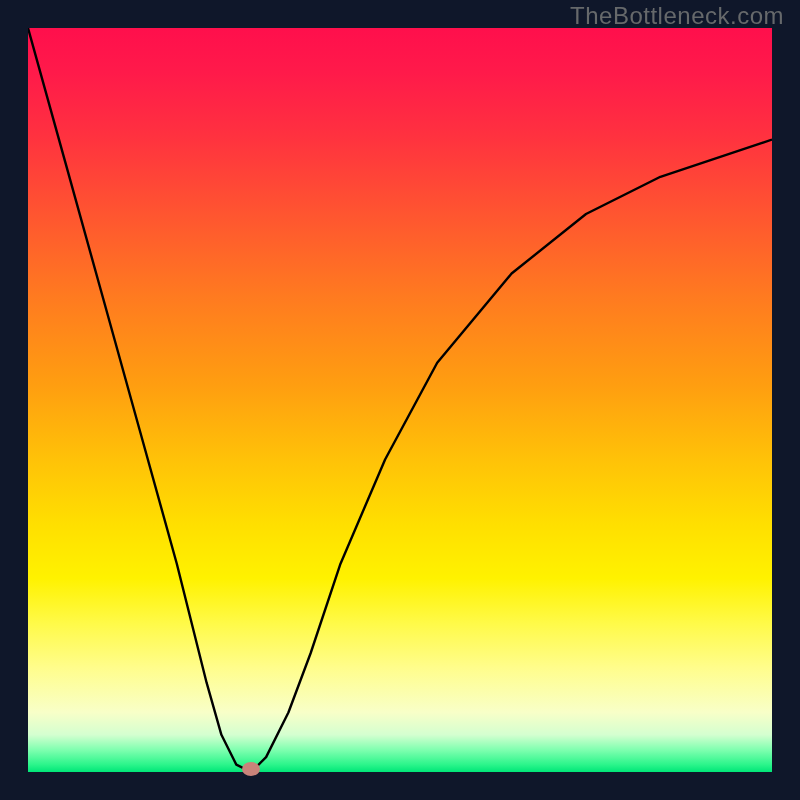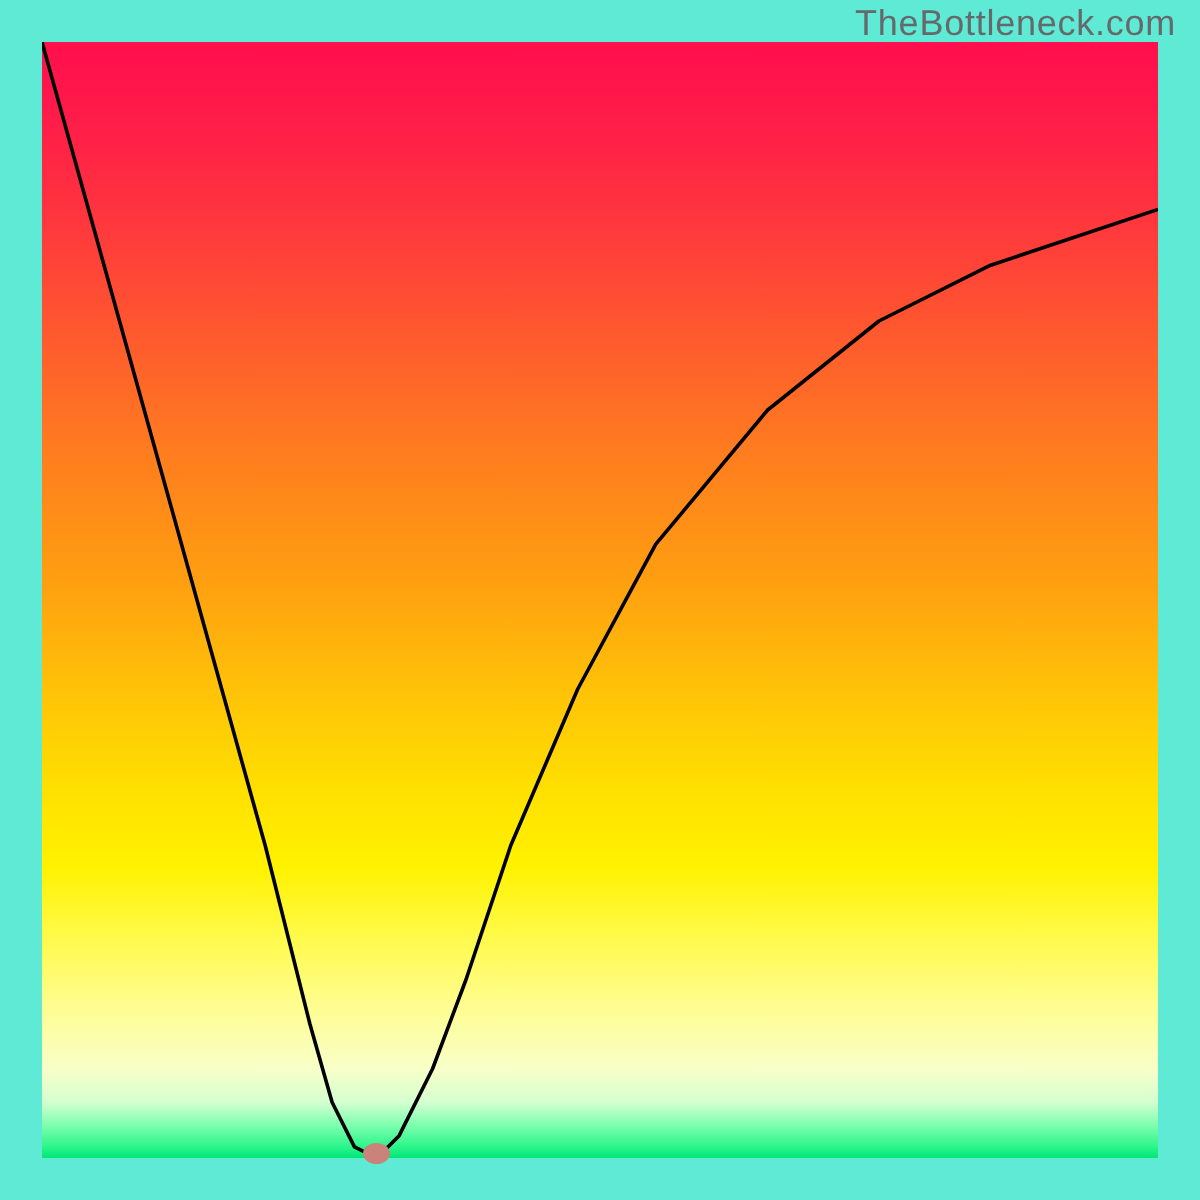--- a/index.html
+++ b/index.html
@@ -7,21 +7,21 @@
     padding: 0;
     width: 800px;
     height: 800px;
     background: #000000;
     overflow: hidden;
   }
   .frame {
     position: relative;
     width: 800px;
     height: 800px;
-    background: #5eead4;
+    background: #0f172a;
   }
   .watermark {
     position: absolute;
     top: 2px;
     right: 16px;
     font-family: Arial, Helvetica, sans-serif;
     font-size: 24px;
     color: #66696b;
     letter-spacing: 0.5px;
   }

